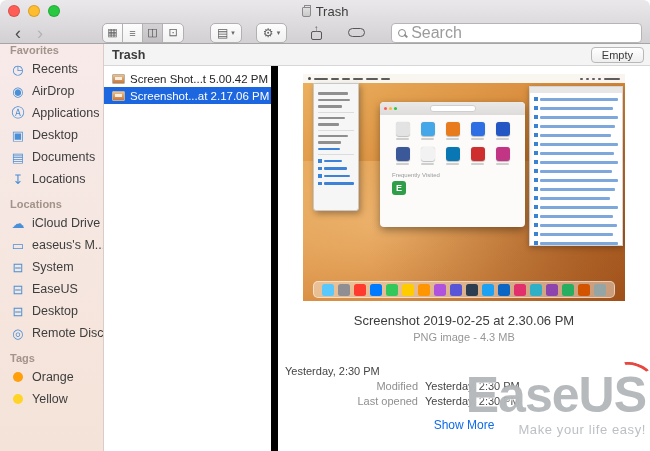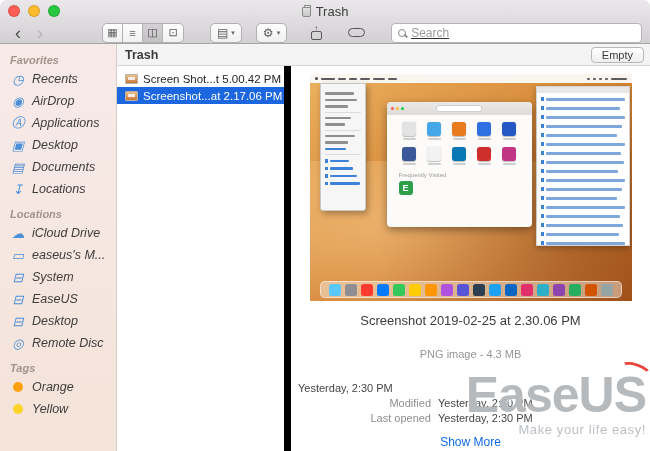--- a/index.html
+++ b/index.html
@@ -41,29 +41,29 @@
   .share-icon::before { content:""; position:absolute; left:1px; right:1px; top:5px; bottom:0;
                         border:1.5px solid #565656; border-radius:2px; }
   .share-icon::after { content:"\2191"; position:absolute; left:0; right:0; top:-3px; text-align:center;
                        font-size:10px; color:#565656; text-shadow:0 2px 2px #e4e2e4; }
   .tag-pill { display:inline-block; width:17px; height:9px; border:1.5px solid #565656; border-radius:5px; }
   .search { flex:1; margin-left:22px; height:20px; border:1px solid #b6b4b6; border-radius:4px; background:#fff;
             display:flex; align-items:center; padding:0 6px; gap:5px; }
   .lens { width:8px; height:8px; border:1.5px solid #8b8b8b; border-radius:50%; position:relative; flex-shrink:0; }
   .lens::after { content:""; position:absolute; width:4px; height:1.5px; background:#8b8b8b;
                  transform:rotate(45deg); right:-3px; bottom:-1px; }
-  .search input { border:none; outline:none; background:transparent; width:100%; font-size:12px; color:#333;
-                  font-family:"Liberation Sans",sans-serif;text-decoration:underline; }
+  .search input { border:none; outline:none; background:transparent; width:100%; font-size:16px; color:#333;
+                  font-family:"Liberation Sans",sans-serif; }
   .search input::placeholder { color:#9b9b9b; }
 
   
   .app-body { position:absolute; top:44px; bottom:0; left:0; right:0; display:flex; }
 
-  .sidebar { width:117px; flex-shrink:0; background:linear-gradient(#f7eae9, #f4e3d8); border-right:1px solid #d9cec7;
-             padding-top:10px; overflow:hidden;font-style:italic; }
+  .sidebar { width:104px; flex-shrink:0; background:linear-gradient(#f7eae9, #f4e3d8); border-right:1px solid #d9cec7;
+             overflow:hidden; }
   .section-title { font-size:11px; color:#a2938b; padding:0 0 2px 10px; margin-top:8px; font-weight:bold; }
   .section-title:first-child { margin-top:0; }
   .side-item { display:flex; align-items:center; gap:6px; height:22px; padding-left:10px; font-size:12.5px; color:#3d3d3d;
                white-space:nowrap; overflow:hidden; }
   .side-icon { width:16px; text-align:center; color:#4a90d8; font-size:13px; flex-shrink:0; }
   .tag-dot { width:10px; height:10px; border-radius:50%; margin:0 3px; flex-shrink:0; }
 
   .main { flex:1; display:flex; flex-direction:column; background:#fff; min-width:0; }
   .pathbar { height:22px; background:#f5f4f5; border-bottom:1px solid #d8d7d8; display:flex; align-items:center; padding:0 6px; flex-shrink:0; }
   .path-title { font-weight:bold; font-size:12.5px; color:#3b3b3b; padding-left:2px; }
@@ -124,21 +124,21 @@
   .t-srow { display:flex; align-items:center; gap:2px; margin-bottom:5px; }
   .t-sicon { width:3.5px; height:4px; background:#3b82d0; flex-shrink:0; }
   .t-sbar { height:3px; background:#7ea8dc; border-radius:1px; display:block; }
   .t-dock { position:absolute; left:10px; right:10px; bottom:3px; height:17px; background:rgba(248,244,240,0.45);
             border:1px solid rgba(255,255,255,0.5); border-radius:5px; display:flex; align-items:center;
             justify-content:center; gap:4px; z-index:3; }
   .t-dockicon { width:12px; height:12px; border-radius:2.5px; flex-shrink:0; }
 
   
   .fname { margin-top:12px; font-size:13px; color:#3c3c3c; text-align:center; }
-  .fkind { margin-top:20px; font-size:11px; color:#969696; text-align:center; }
+  .fkind { margin-top:3px; font-size:11px; color:#969696; text-align:center; }
   .details { margin-top:21px; width:100%; }
   .detail-row { display:flex; font-size:11px; line-height:15px; }
   .d-label { width:140px; text-align:right; color:#8f8f8f; flex-shrink:0; }
   .d-value { padding-left:7px; color:#454545; }
   .show-more { margin-top:9px; font-size:12px; color:#0f6be8; text-align:center; cursor:pointer; }
 
   
   .watermark { position:absolute; right:4px; bottom:14px; text-align:right; z-index:9; pointer-events:none; }
   .brand { position:relative; display:inline-block; font-size:50px; font-weight:bold; letter-spacing:-1px; line-height:1;
            color:rgba(167,171,175,0.82); text-shadow:0 1px 2px rgba(255,255,255,0.9); }

